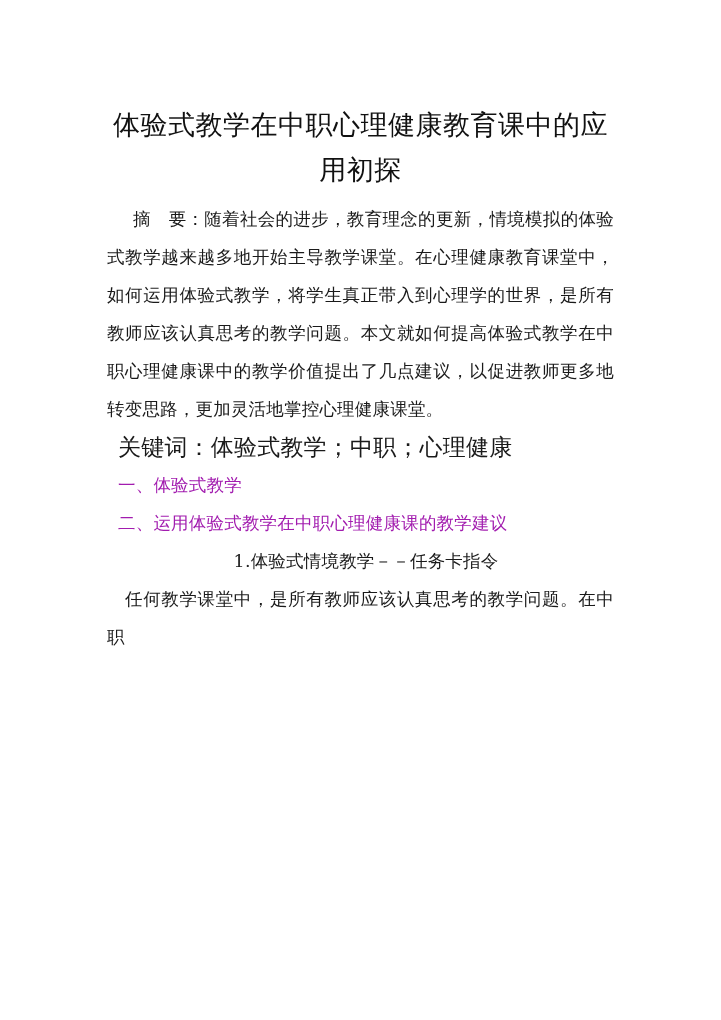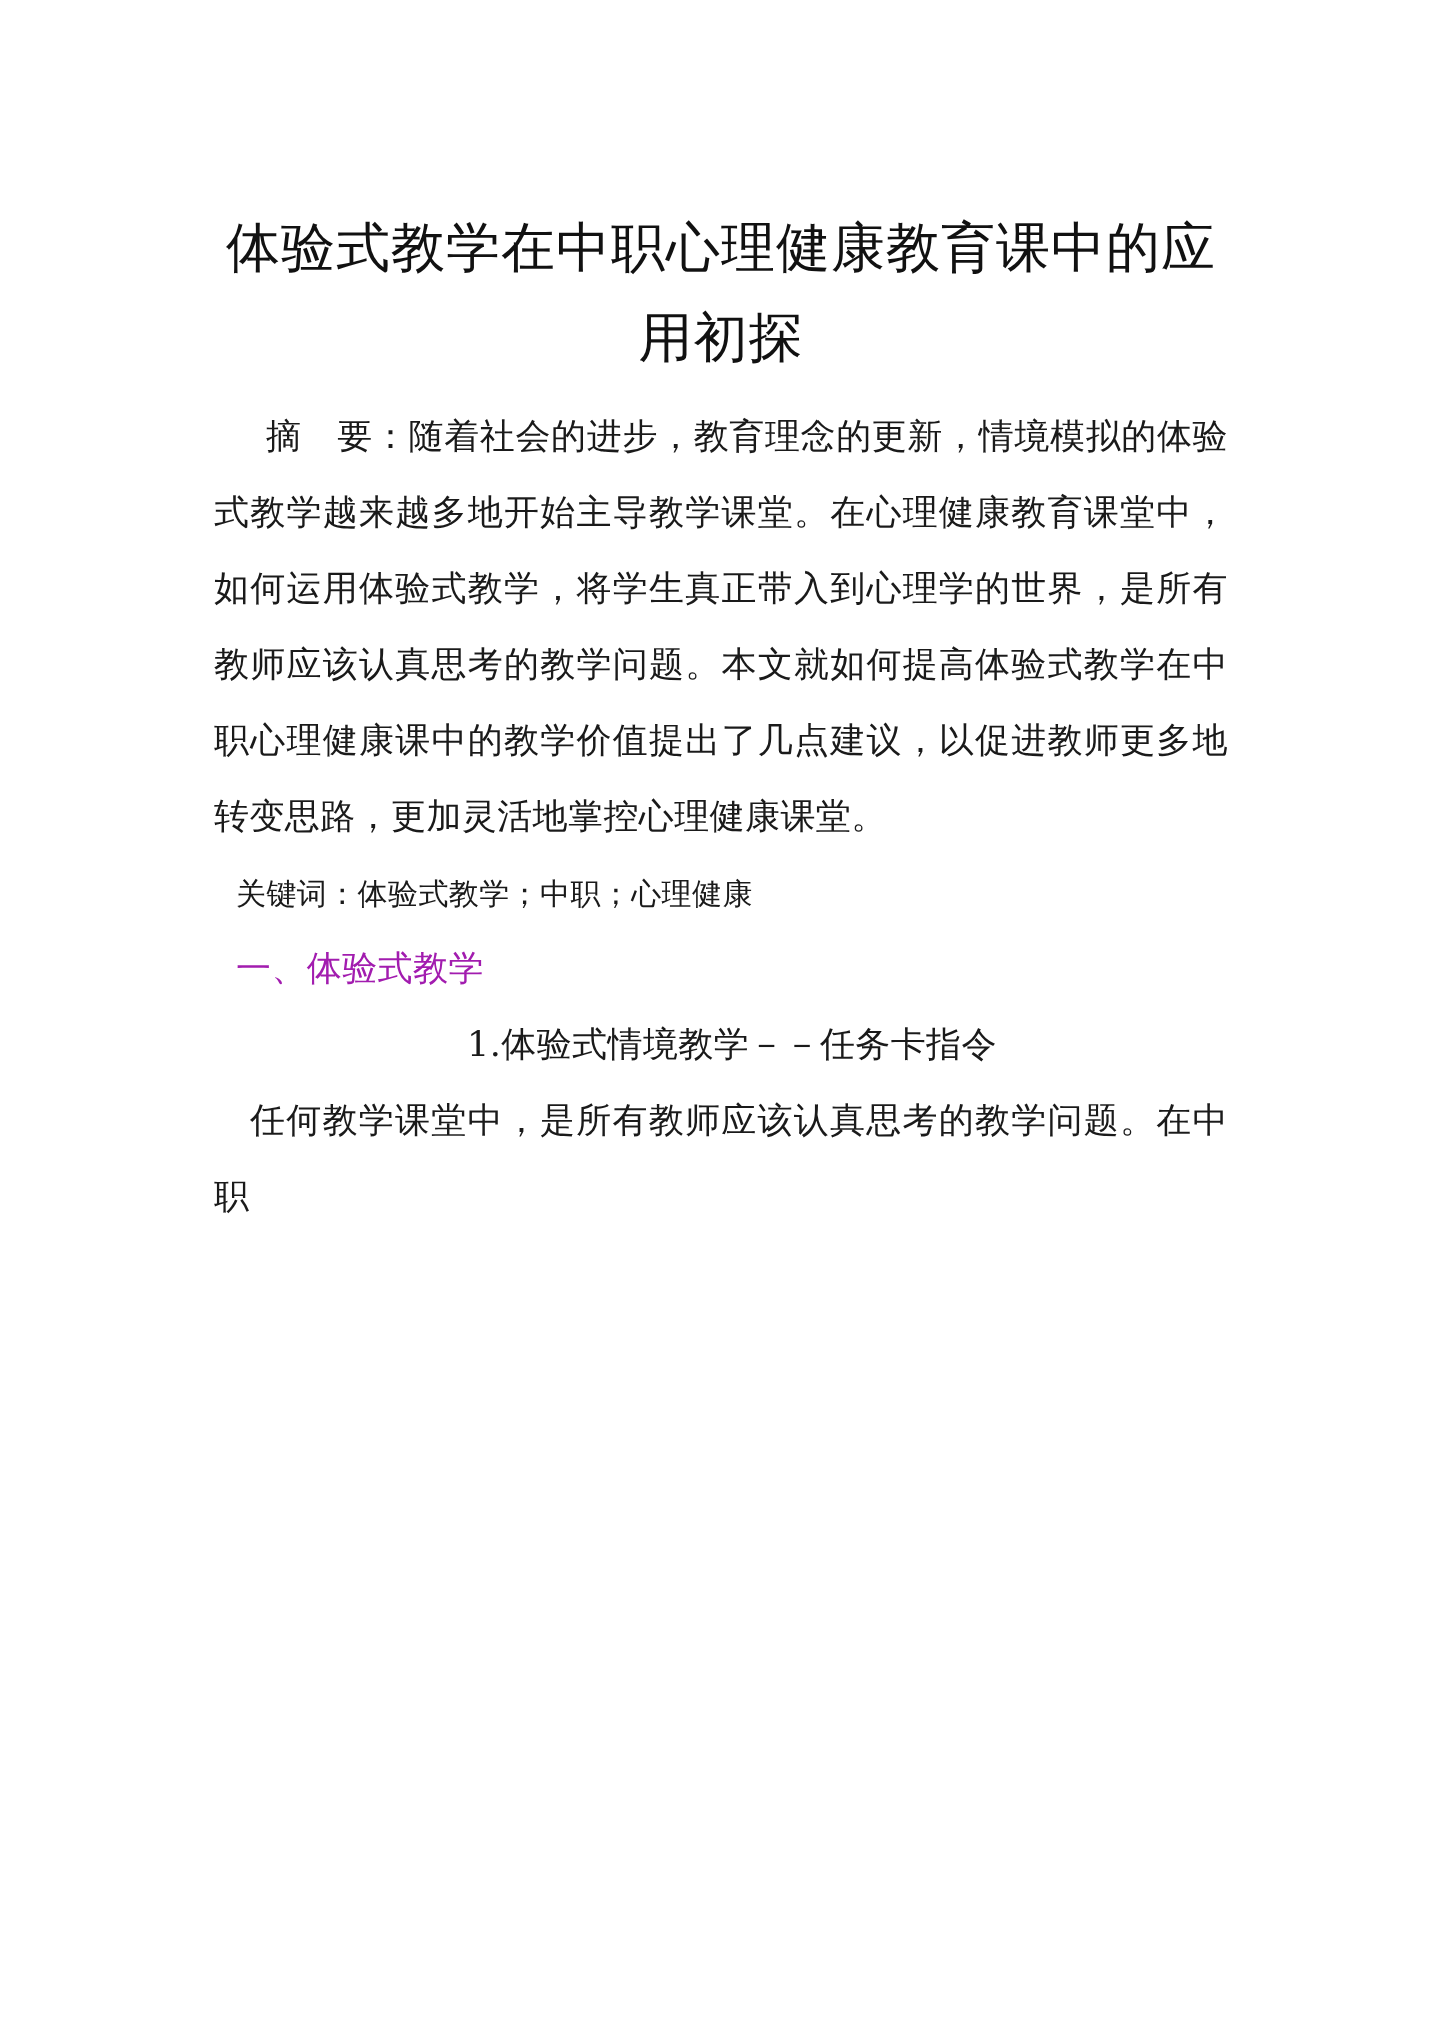--- a/index.html
+++ b/index.html
@@ -73,21 +73,21 @@
     font-size: 17.5px;
     line-height: 38px;
     margin: 0;
     text-indent: 11px;
     color: #1a1a1a;
     letter-spacing: 0.2px;
     text-align: center;
   }
 
   .keywords {
-    font-size: 15px;
+    font-size: 23px;
     line-height: 38px;
     margin: 0;
     text-indent: 11px;
     color: #1a1a1a;
     letter-spacing: 0.2px;
   }
 
   .abstract {
     text-indent: 26px;
   }
@@ -101,20 +101,21 @@
 
   <div class="content">
 
     <p class="para abstract">摘　要：随着社会的进步，教育理念的更新，情境模拟的体验式教学越来越多地开始主导教学课堂。在心理健康教育课堂中，如何运用体验式教学，将学生真正带入到心理学的世界，是所有教师应该认真思考的教学问题。本文就如何提高体验式教学在中职心理健康课中的教学价值提出了几点建议，以促进教师更多地转变思路，更加灵活地掌控心理健康课堂。</p>
 
     <p class="keywords">关键词：体验式教学；中职；心理健康</p>
 
     <p class="heading">一、体验式教学</p>
 
 
+    <p class="heading">二、运用体验式教学在中职心理健康课的教学建议</p>
 
     <p class="subheading">1.体验式情境教学－－任务卡指令</p>
 
     <p class="para indent-1">任何教学课堂中，是所有教师应该认真思考的教学问题。在中职</p>
 
   </div>
 
 </div>
 
 </body></html>

